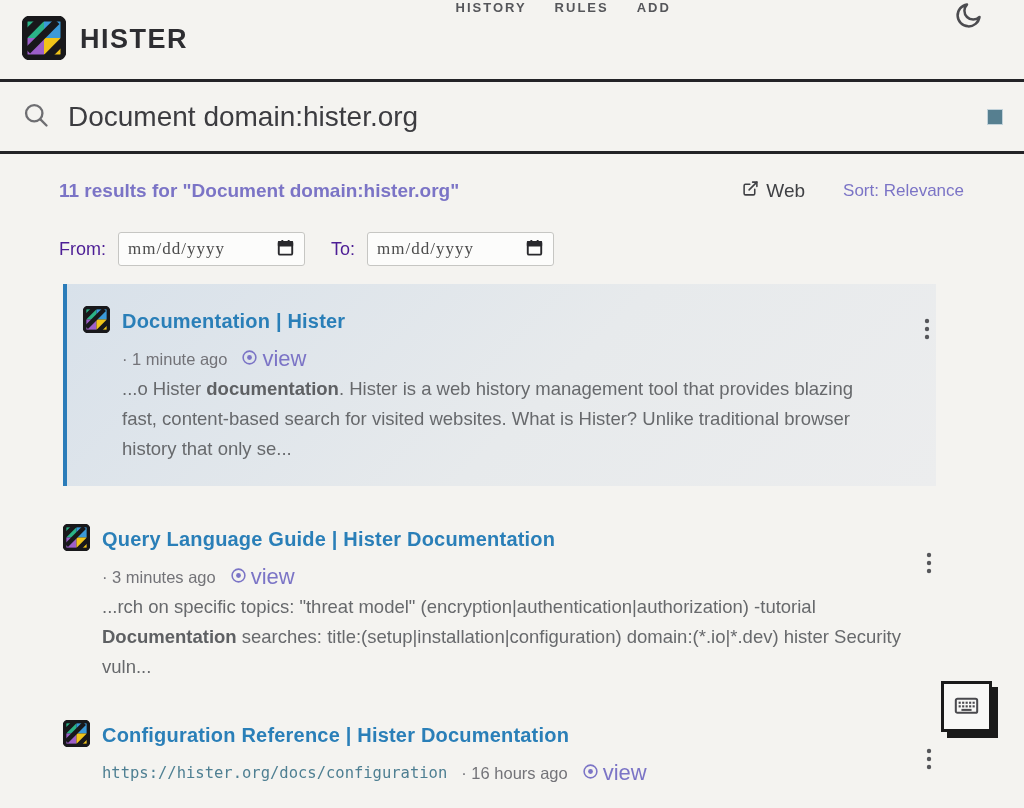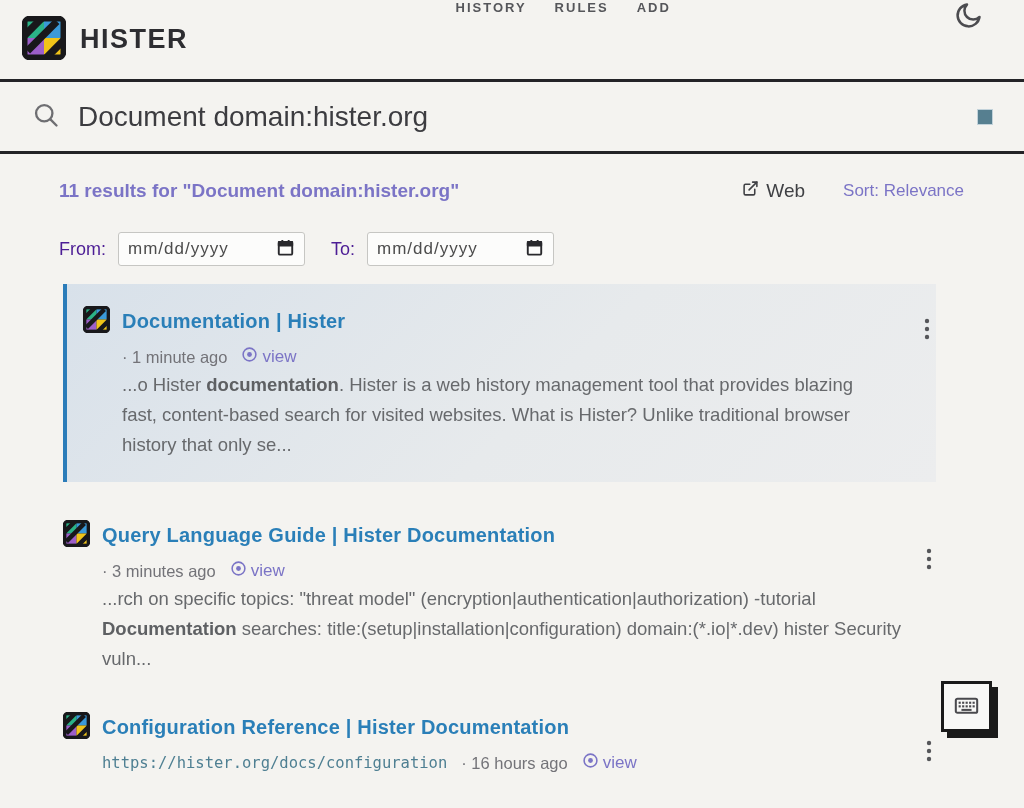--- a/index.html
+++ b/index.html
@@ -17,21 +17,21 @@
     border-bottom:3px solid var(--rule, #232327);
   }
   .brand { display:flex; align-items:center; gap:14px; }
   .brand-name { font-size:27px; font-weight:bold; letter-spacing:1.5px; color:#2d2d31; }
   .nav { position:absolute; left:55%; transform:translateX(-50%); display:flex; gap:28px; }
   .nav-item { font-size:13px; font-weight:bold; letter-spacing:2px; color:#55565a; cursor:pointer; }
   .moon-btn { margin-left:auto; background:none; border:none; cursor:pointer; display:flex; }
   
   .searchbar {
     height:72px; display:flex; align-items:center; gap:18px;
-    padding:0 32px; border-bottom:3px solid var(--rule, #232327);
+    padding:0 22px; border-bottom:3px solid var(--rule, #232327);
   }
   .search-input {
     flex:1; border:none; background:transparent; outline:none;
     font-family:"Liberation Sans", sans-serif;
     font-size:28px; color:#3c3c40;
   }
   .caret-square { width:14px; height:14px; background:var(--caret, #567f90); outline:1px solid #c2d2da; }
   
   .main { padding:26px 60px 0 59px; }
   .results-header { display:flex; align-items:baseline; margin-bottom:30px; }
@@ -40,37 +40,37 @@
   .web-link { display:flex; align-items:center; gap:7px; font-size:19px; font-weight:500; color:#3f4044; cursor:pointer; }
   .sort-link { font-size:17px; color:var(--accent-purple, #7b74c6); cursor:pointer; }
   
   .filters { display:flex; align-items:center; margin-bottom:18px; }
   .filter-label { font-size:18px; color:#4c1d95; margin-right:12px; }
   .filter-label.to { margin-left:26px; }
   .date-input {
     width:187px; height:34px; background:#fcfcfb; border:1px solid #c6c6c3; border-radius:3px;
     display:flex; align-items:center; justify-content:space-between; padding:0 9px; cursor:text;
   }
-  .date-input .ph { font-family:Liberation Sans, sans-serif; font-size:17px; color:#4c4c4c; letter-spacing:1px; }
+  .date-input .ph { font-family:Liberation Serif, serif; font-size:17px; color:#4c4c4c; letter-spacing:1px; }
   
   .results { display:flex; flex-direction:column; gap:38px; }
   .card { position:relative; margin-left:4px; }
   .card.selected {
     border-left:4px solid var(--select-bar, #2b7cb9);
     background:linear-gradient(135deg, #d8e1ea 0%, #e7eaec 55%, #ecedee 100%);
     padding:22px 0 22px 16px; margin-right:28px;
   }
   .card-head { display:flex; align-items:center; gap:12px; }
   .card-title { font-size:20px; font-weight:bold; color:var(--title-blue, #2a7fb8); letter-spacing:0.2px; cursor:pointer; }
   .kebab { position:absolute; top:24px; right:28px; background:none; border:none; cursor:pointer; display:flex; padding:4px; }
   .card.selected .kebab { top:30px; right:2px; }
   .card-meta { margin-left:39px; margin-top:9px; display:flex; align-items:center; gap:14px; }
   .card-url { font-family:"DejaVu Sans Mono", monospace; font-size:15.5px; color:var(--url-teal, #4e7f92); cursor:pointer; text-decoration:none; }
   .card-time { font-size:16.5px; color:#737378; }
-  .view-link { display:flex; align-items:center; gap:4px; font-size:17px; color:var(--accent-purple, #7b74c6); cursor:pointer; }
+  .view-link { display:flex; align-items:center; gap:4px; font-size:22px; color:var(--accent-purple, #7b74c6); cursor:pointer; }
   .card-snippet { margin-left:39px; margin-top:2px; font-size:18.5px; color:#67696c; line-height:30px; }
   .card.selected .card-snippet { max-width:745px; }
   .card .card-snippet { max-width:800px; }
   .card-snippet b { font-weight:bold; color:#5e6063; }
   
   .kbd-btn {
     position:absolute; top:681px; right:32px; width:51px; height:51px;
     background:#f8f8f6; border:3px solid #1a1a1a; box-shadow:6px 6px 0 #1a1a1a;
     display:flex; align-items:center; justify-content:center; cursor:pointer; z-index:10;
   }

